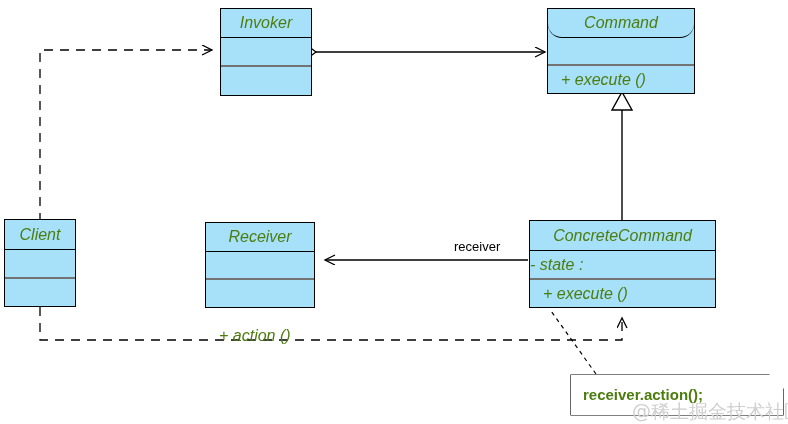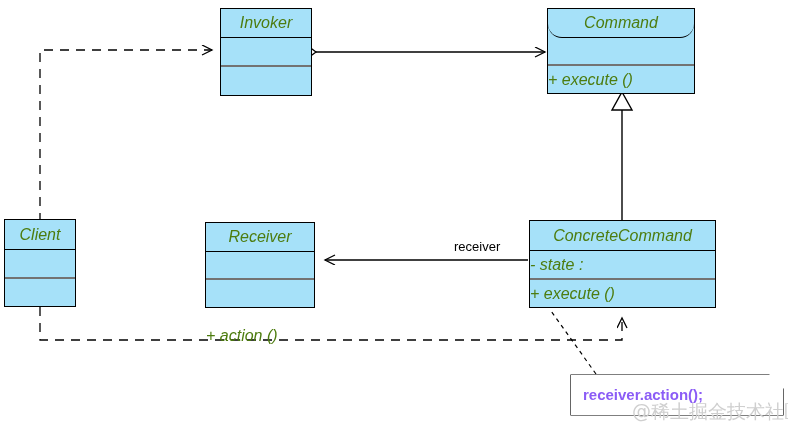--- a/index.html
+++ b/index.html
@@ -45,21 +45,21 @@
   .row-name {
     justify-content: center;
     border-bottom: 1px solid #000000;
   }
   .row-attrs {
     justify-content: flex-start;
     border-bottom: 2px solid #737373;
   }
   .row-ops {
     justify-content: flex-start;
-    padding-left: 0;
+    padding-left: 13px;
   }
   .edge-label {
     position: absolute;
     font-size: 13px;
     color: #000000;
     background: #ffffff;
     padding: 0 2px;
     line-height: 1;
     white-space: nowrap;
     z-index: 6;
@@ -68,21 +68,21 @@
     position: absolute;
     background: #ffffff;
     z-index: 6;
   }
   .note-text {
     position: absolute;
     left: 12px;
     top: 11px;
     font-size: 15px;
     font-weight: bold;
-    color: #8b5cf6;
+    color: #4d7c0f;
     white-space: nowrap;
     z-index: 8;
   }
   .watermark {
     position: absolute;
     font-size: 19px;
     color: #cfcfcf;
     white-space: nowrap;
     z-index: 7;
     font-family: "DejaVu Sans", sans-serif;

